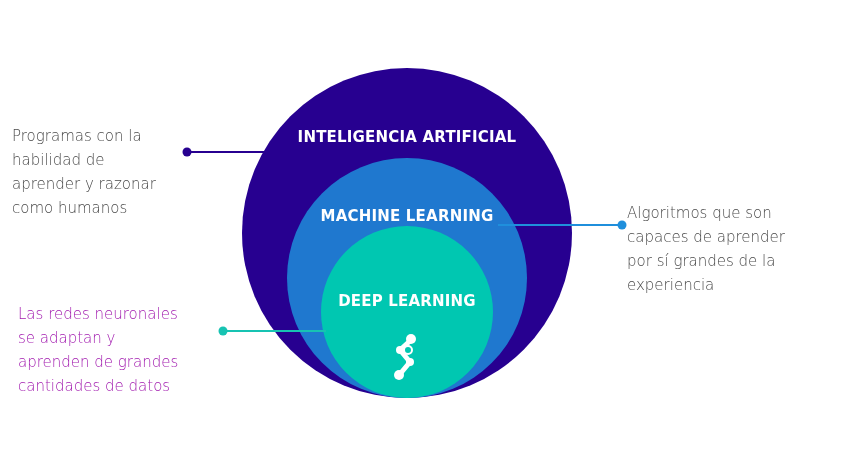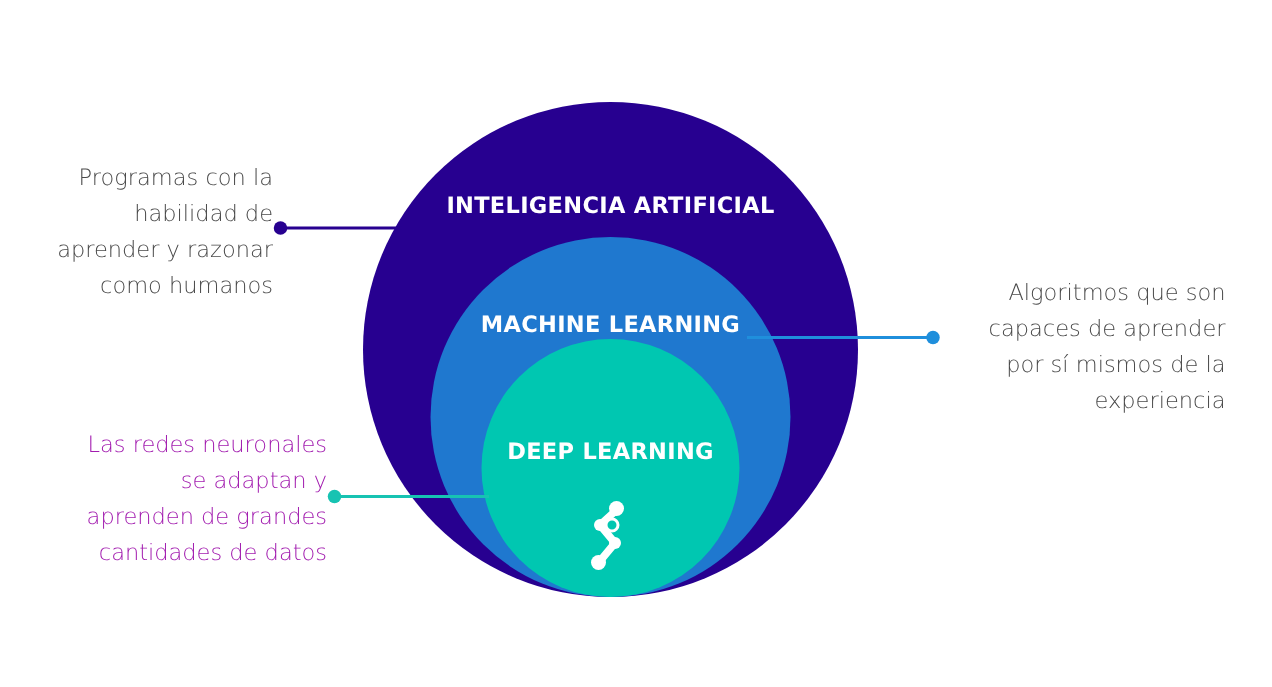--- a/index.html
+++ b/index.html
@@ -1,27 +1,28 @@
 <!DOCTYPE html>
 <html><head>
   <meta charset="utf-8">
   <style>
     html, body { margin: 0; padding: 0; background: #ffffff; }
     body { width: 848px; height: 458px; position: relative; overflow: hidden; font-family: "DejaVu Sans", sans-serif; }
     #diagram { position: absolute; left: 0; top: 0; width: 848px; height: 458px; }
     .circle-label { font-family: "DejaVu Sans", sans-serif; font-weight: bold; fill: #ffffff; font-size: 15px; letter-spacing: 0.2px; }
     .desc {
       position: absolute;
-      text-align: right;
+      text-align: left;
       color: #4a4a4a;
       font-family: "DejaVu Sans", sans-serif;
       font-weight: 300;
       font-size: 15px;
       line-height: 24px;
       white-space: pre-line;
+      margin-top: 18px;
     }
     #desc-ai { left: 12px; top: 106px; width: 170px; }
     #desc-ml { left: 627px; top: 183px; width: 190px; }
     #desc-dl { left: 18px; top: 284px; width: 200px; }
   </style>
 </head>
 <body>
 
 <svg id="diagram" viewBox="0 0 848 458" xmlns="http://www.w3.org/2000/svg">
 
@@ -59,18 +60,18 @@
     <circle cx="399" cy="375" r="5" stroke="none"></circle>
   </g>
 </svg>
 
 <div id="desc-ai" class="desc" style="color: rgb(74, 74, 74);">Programas con la
 habilidad de
 aprender y razonar
 como humanos</div>
 <div id="desc-ml" class="desc" style="color: rgb(74, 74, 74);">Algoritmos que son
 capaces de aprender
-por sí mismos de la
+por sí grandes de la
 experiencia</div>
 <div id="desc-dl" class="desc" style="color: #a21caf;">Las redes neuronales
 se adaptan y
 aprenden de grandes
 cantidades de datos</div>
 
 </body></html>

